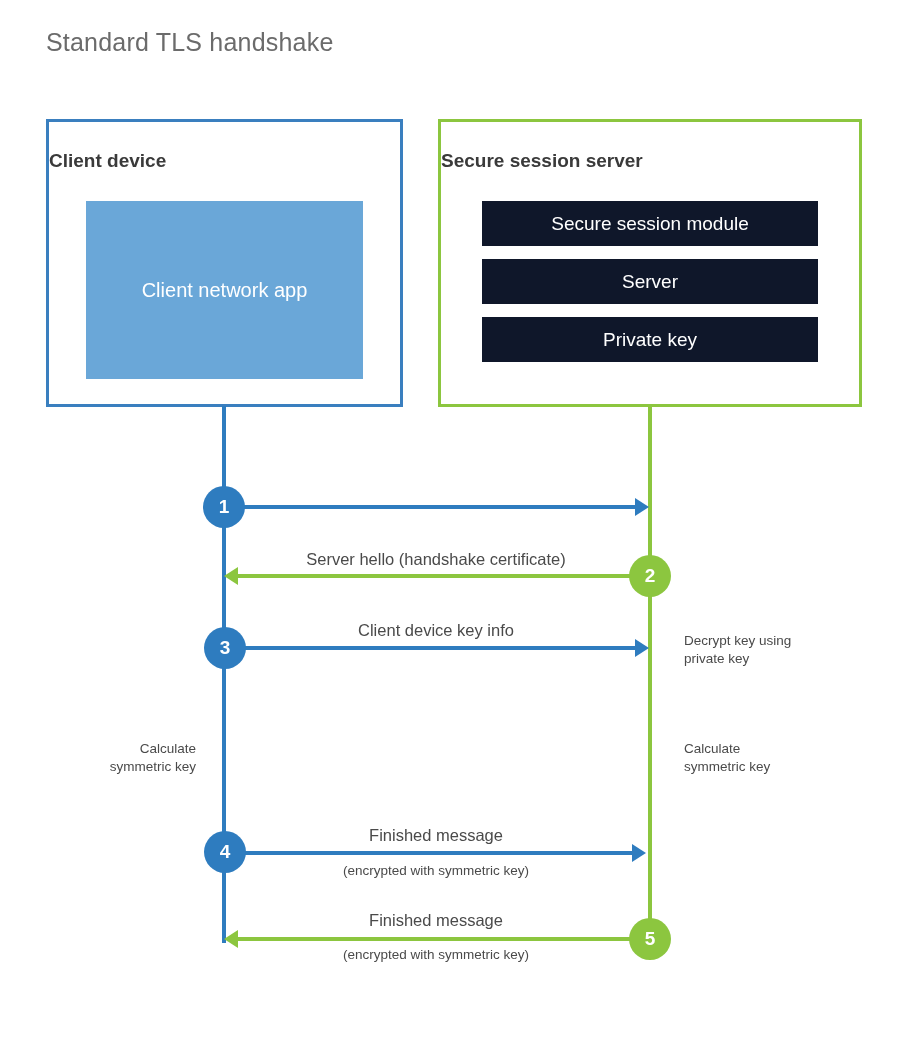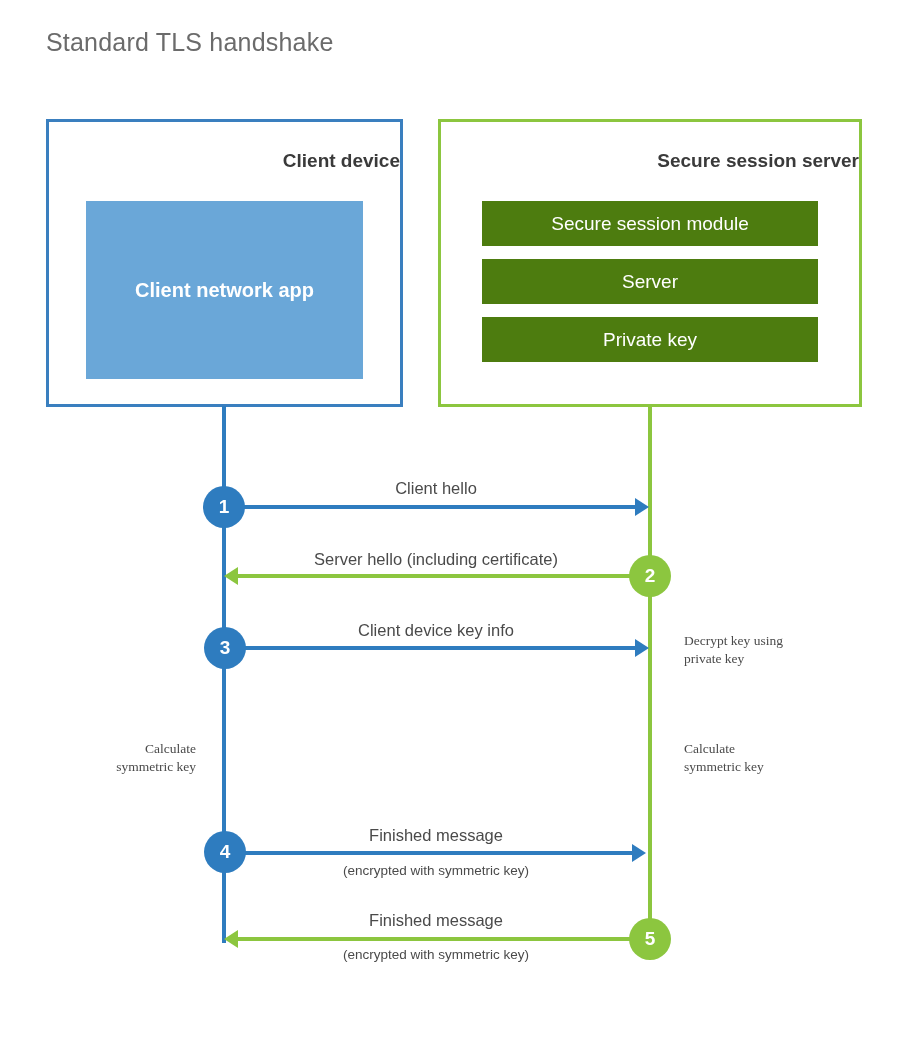--- a/index.html
+++ b/index.html
@@ -51,54 +51,54 @@
     top: 119px;
     width: 424px;
     height: 288px;
     border: 3px solid #8cc63f;
   }
   .panel-title {
     position: absolute;
     left: 0;
     right: 0;
     top: 28px;
-    text-align: right;
+    text-align: left;
     font-size: 19px;
     font-weight: bold;
     color: #3a3a3a;
   }
 
   .client-app-box {
     position: absolute;
     left: 37px;
     top: 79px;
     width: 277px;
     height: 178px;
     background: #6aa7d8;
     color: #ffffff;
     font-size: 20px;
-    font-weight: 700;
+    font-weight: 400;
     display: flex;
     align-items: center;
     justify-content: center;
     text-align: left;
     line-height: 1.32;
     padding: 0 16px;
     box-sizing: border-box;
   }
 
   .server-bars {
     position: absolute;
     left: 41px;
     top: 79px;
     width: 336px;
   }
   .server-bar {
     height: 45px;
-    background: #4d7c0f;
+    background: #0f172a;
     color: #ffffff;
     font-size: 19px;
     font-weight: 300;
     display: flex;
     align-items: center;
     justify-content: center;
     margin-bottom: 13px;
   }
   .server-bar:last-child { margin-bottom: 0; }
 
@@ -174,21 +174,20 @@
     white-space: nowrap;
   }
 
   
   .side-note {
     position: absolute;
     color: #4a4a4a;
     font-size: 13.5px;
     font-weight: 300;
     line-height: 1.32;
-    font-family: Liberation Serif, serif;
   }
   .side-note.right-align { text-align: right; }
   .side-note.left-align  { text-align: left; }
 </style>
 </head>
 <body>
 
 <div id="stage">
 
   <div class="page-title">Standard TLS handshake</div>
@@ -203,26 +202,25 @@
     <div class="server-bars">
       <div class="server-bar">Secure session module</div>
       <div class="server-bar">Server</div>
       <div class="server-bar">Private key</div>
     </div>
   </div>
 
   <div class="lifeline client-line"></div>
   <div class="lifeline server-line"></div>
 
-  <div class="msg-label" style="left:216px; top:479px; width:424px;">Client hello</div>
   <div class="arrow-shaft blue-fill" style="left:216px; top:505px; width:411px;"></div>
   <div class="arrow-head right blue-head-r" style="left:627px; top:498px;"></div>
   <div class="step-circle blue" style="left:195px; top:486px;">1</div>
 
-  <div class="msg-label" style="left:216px; top:550px; width:424px;">Server hello (including certificate)</div>
+  <div class="msg-label" style="left:216px; top:550px; width:424px;">Server hello (handshake certificate)</div>
   <div class="arrow-shaft green-fill" style="left:230px; top:574px; width:412px;"></div>
   <div class="arrow-head left green-head-l" style="left:216px; top:567px;"></div>
   <div class="step-circle green" style="left:621px; top:555px;">2</div>
 
   <div class="msg-label" style="left:216px; top:621px; width:424px;">Client device key info</div>
   <div class="arrow-shaft blue-fill" style="left:216px; top:646px; width:411px;"></div>
   <div class="arrow-head right blue-head-r" style="left:627px; top:639px;"></div>
   <div class="step-circle blue" style="left:196px; top:627px;">3</div>
 
   <div class="side-note left-align" style="left:676px; top:632px; width:200px;">

